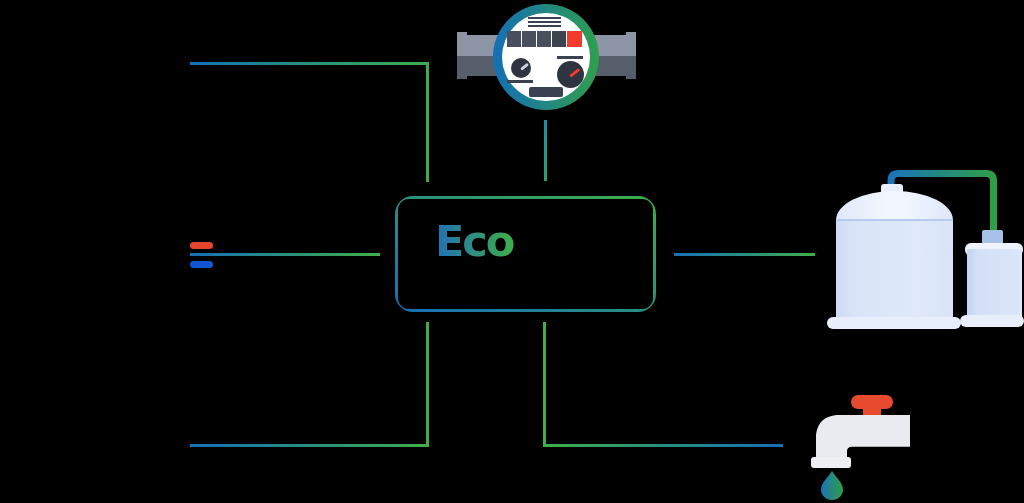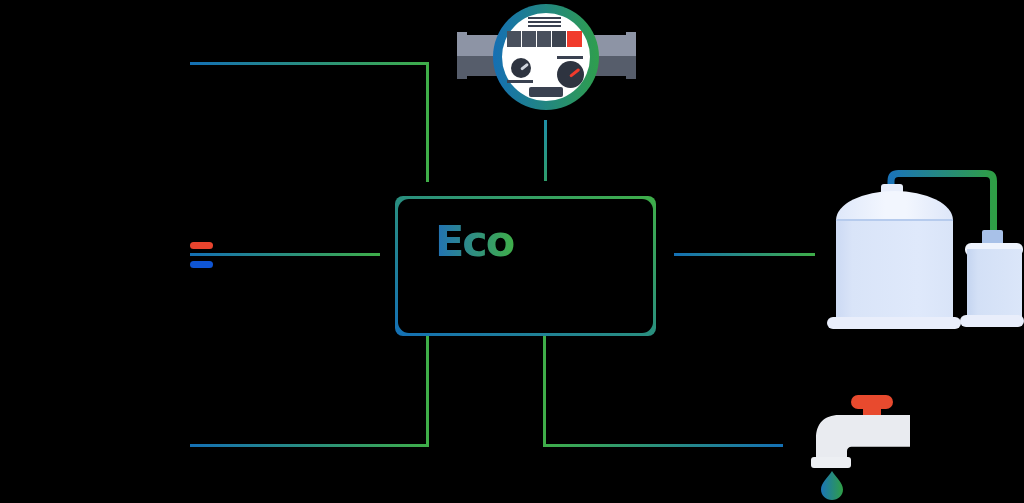--- a/index.html
+++ b/index.html
@@ -13,21 +13,21 @@
   .ln-tl-v{left:426px;top:62px;width:3px;height:120px;background:#3fae49;}
   .ln-meter{left:544px;top:120px;width:3px;height:61px;background:linear-gradient(180deg,#1f8fa8,#2f9e6b);}
   .ln-left{left:190px;top:253px;width:190px;height:3px;background:linear-gradient(90deg,#1470b5,#3fae49);}
   .ln-right{left:674px;top:253px;width:141px;height:3px;background:linear-gradient(90deg,#1470b5,#3fae49);}
   .ln-bl-v{left:426px;top:322px;width:3px;height:125px;background:#3fae49;}
   .ln-bl-h{left:190px;top:444px;width:239px;height:3px;background:linear-gradient(90deg,#1470b5,#3fae49);}
   .ln-bm-v{left:543px;top:322px;width:3px;height:125px;background:#3fae49;}
   .ln-bm-h{left:543px;top:444px;width:240px;height:3px;background:linear-gradient(90deg,#3fae49,#1470b5);}
 
   
-  .hub{left:395px;top:196px;width:261px;height:140px;border-radius:8px;
+  .hub{left:395px;top:196px;width:261px;height:116px;border-radius:18px;
        background:linear-gradient(to top right,#1470b5,#3fae49);text-align:center;}
   .hub-inner{position:absolute;inset:3px;border-radius:11px;background:#000;}
   .hub-label{position:absolute;left:40px;top:24px;}
 
   
   .pill-hot{left:190px;top:242px;width:23px;height:7px;border-radius:4px;background:#e8442e;}
   .pill-cold{left:190px;top:261px;width:23px;height:7px;border-radius:4px;background:#0f55d4;}
 
   
   .meter-pipe{left:460px;top:35px;width:173px;height:41px;

